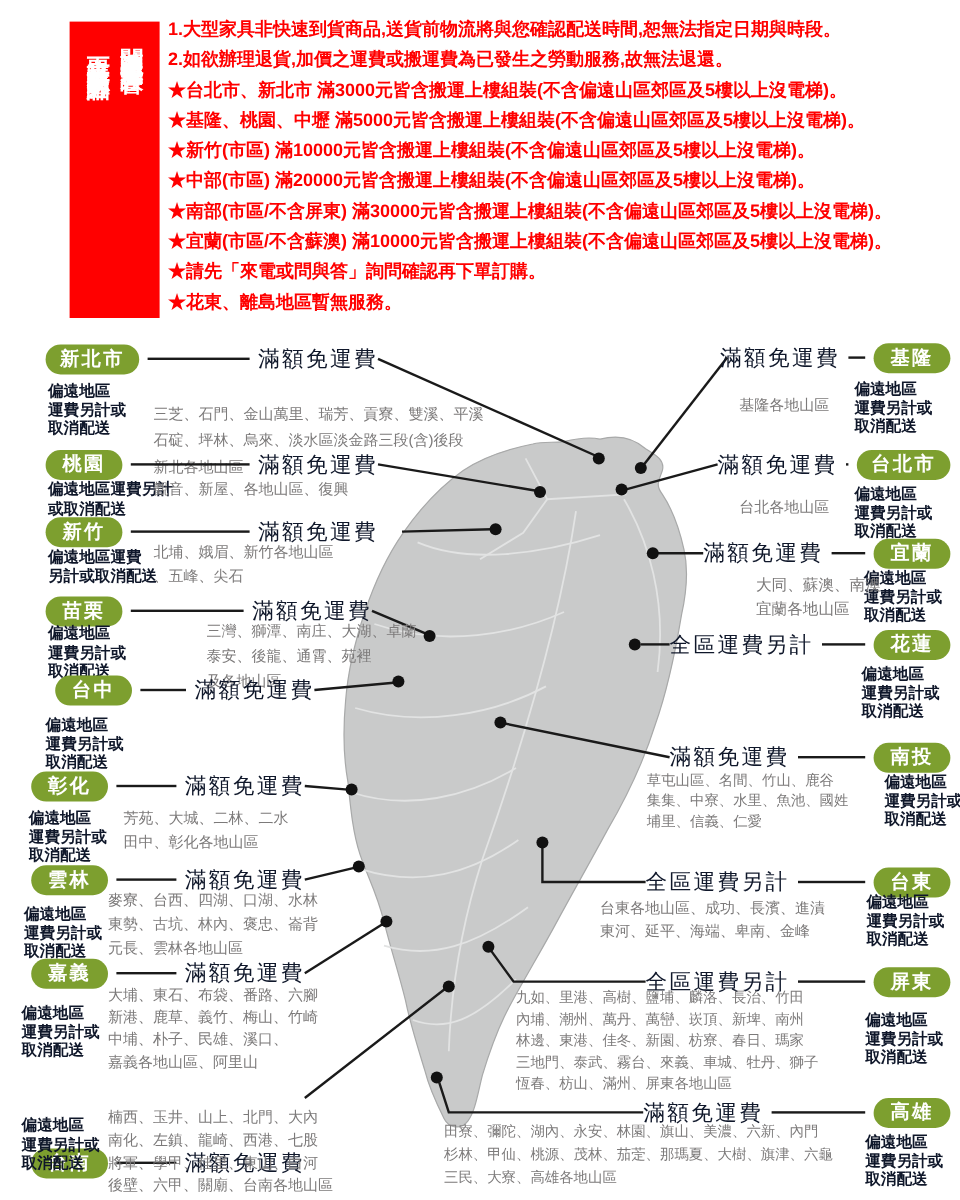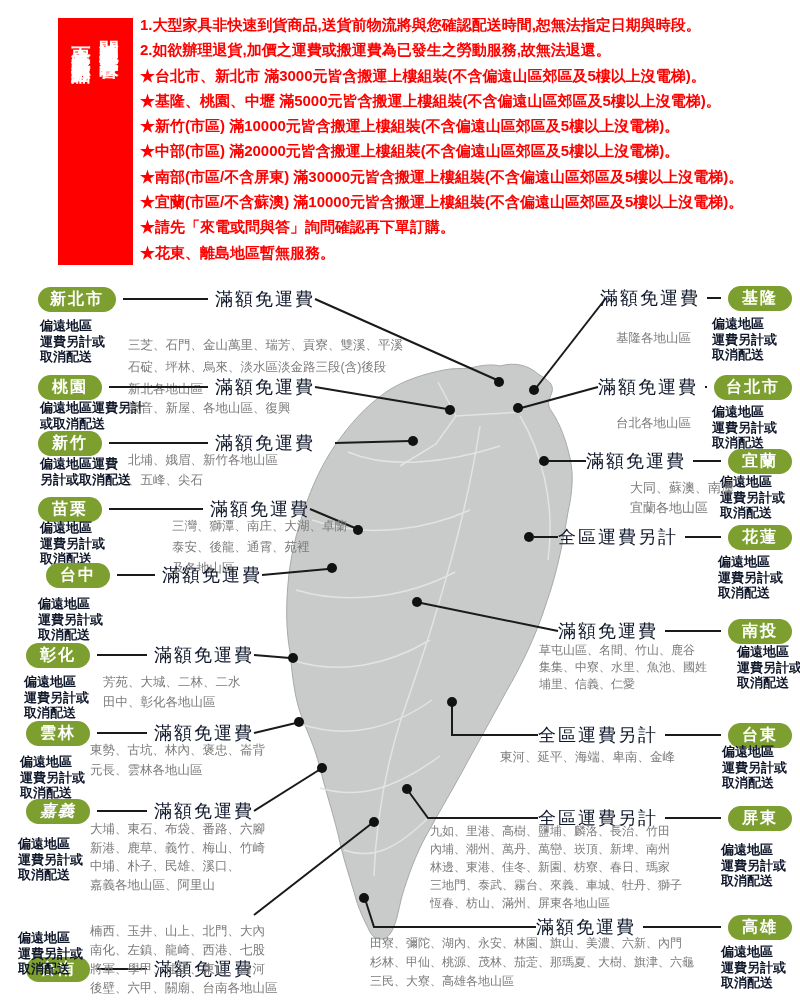--- a/index.html
+++ b/index.html
@@ -198,25 +198,26 @@
       <span class="badge" style="width: 64px;">雲林</span>
       <span class="dash"></span>
       <span class="rtitle">滿額免運費</span>
     </div>
     <div class="note" style="left: 20px; top: 754px;">
       <div>偏遠地區</div>
       <div>運費另計或</div>
       <div>取消配送</div>
     </div>
     <div class="details" style="left: 90px; top: 740px; line-height: 20px; font-size: 12.5px;">
+      <div>麥寮、台西、四湖、口湖、水林</div>
       <div>東勢、古坑、林內、褒忠、崙背</div>
       <div>元長、雲林各地山區</div>
     </div>
     <div class="region-row" style="left: 26px; top: 798px; width: 228px;">
-      <span class="badge" style="width: 64px; font-style: italic;">嘉義</span>
+      <span class="badge" style="width: 64px;">嘉義</span>
       <span class="dash"></span>
       <span class="rtitle">滿額免運費</span>
     </div>
     <div class="note" style="left: 18px; top: 836px;">
       <div>偏遠地區</div>
       <div>運費另計或</div>
       <div>取消配送</div>
     </div>
     <div class="details" style="left: 90px; top: 820px; line-height: 18.5px; font-size: 12.5px;">
       <div>大埔、東石、布袋、番路、六腳</div>
@@ -309,20 +310,21 @@
       <span class="rtitle">全區運費另計</span>
       <span class="dash"></span>
       <span class="badge" style="width: 64px;">台東</span>
     </div>
     <div class="note" style="left: 722px; top: 744px;">
       <div>偏遠地區</div>
       <div>運費另計或</div>
       <div>取消配送</div>
     </div>
     <div class="details" style="left: 500px; top: 748px; line-height: 19px; font-size: 12.5px;">
+      <div>台東各地山區、成功、長濱、進漬</div>
       <div>東河、延平、海端、卑南、金峰</div>
     </div>
     <div class="region-row" style="left: 538px; top: 805px; width: 254px;">
       <span class="rtitle">全區運費另計</span>
       <span class="dash"></span>
       <span class="badge" style="width: 64px;">屏東</span>
     </div>
     <div class="note" style="left: 721px; top: 842px;">
       <div>偏遠地區</div>
       <div>運費另計或</div>

